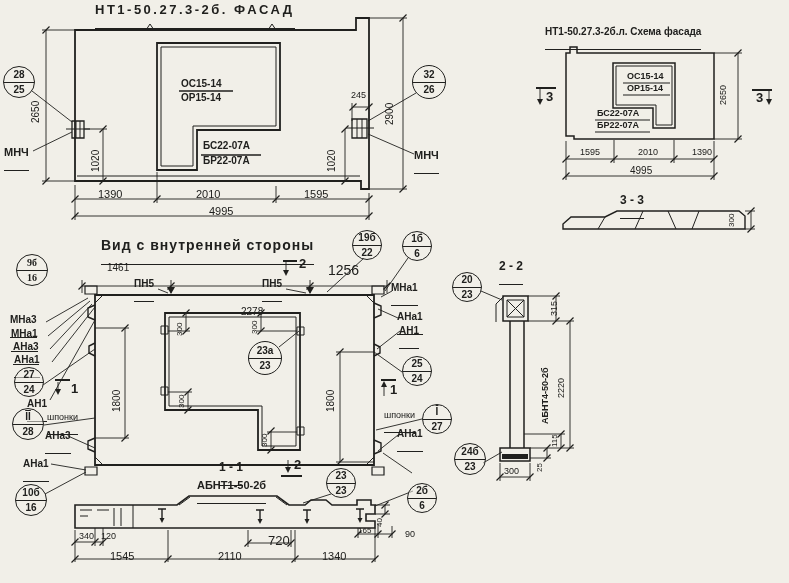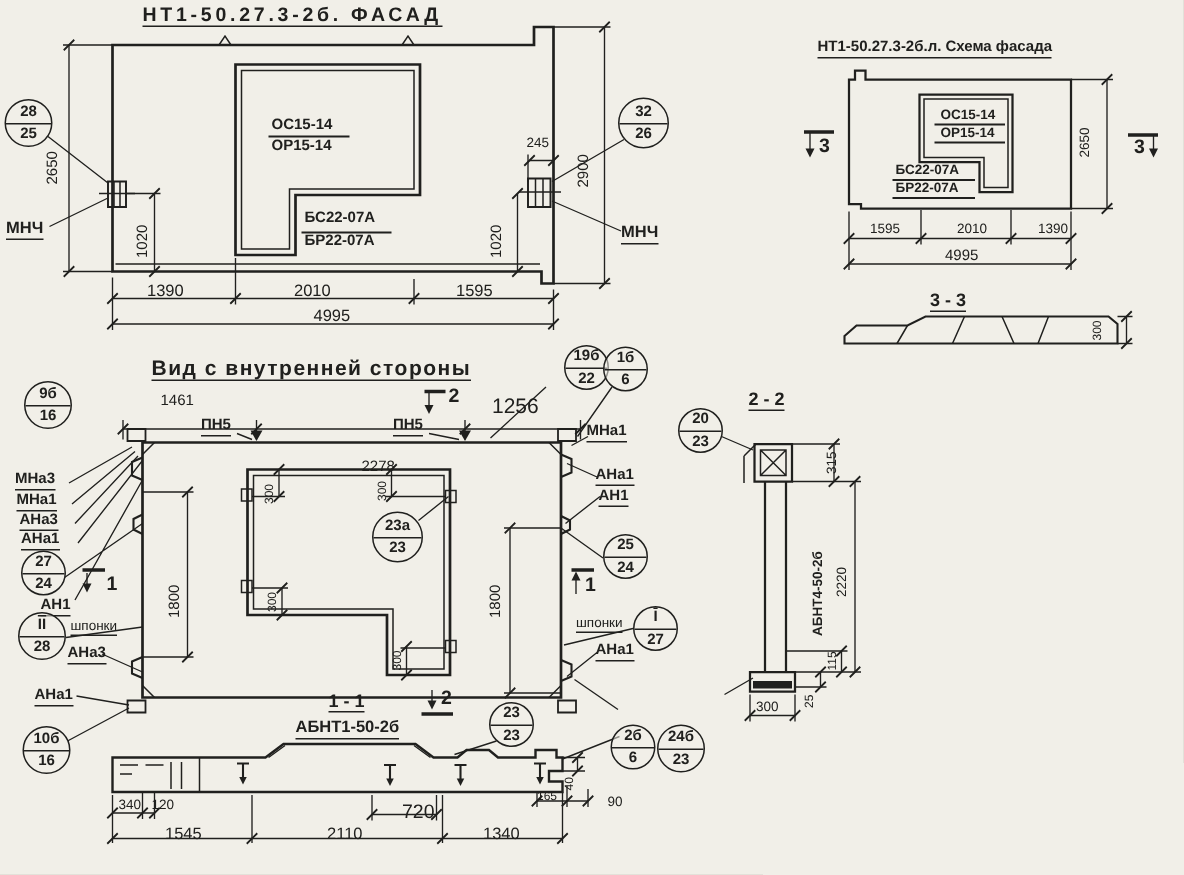--- a/index.html
+++ b/index.html
@@ -7,21 +7,21 @@
     position:relative;width:789px;height:583px;overflow:hidden;
     background:#f1efe8;color:#20201e;
     font-family:"Liberation Sans", sans-serif;
   }
   .canvas svg{position:absolute;left:0;top:0;}
   .lbl{
     position:absolute;white-space:nowrap;line-height:1;
     color:#20201e;display:inline-block;
   }
   .lbl.b{font-weight:bold;}
-  .lbl.u{border-bottom:1.6px solid #20201e;padding-bottom:1px;}
+  .lbl.u{border-bottom:1.6px solid #20201e;padding-bottom:12px;}
   .lbl.rot{transform:rotate(-90deg);transform-origin:0 0;}
   .callout{
     position:absolute;border:1.5px solid #20201e;border-radius:50%;
     display:flex;flex-direction:column;align-items:center;justify-content:center;
     font-weight:bold;font-size:10px;background:rgba(241,239,232,0.55);
     box-sizing:border-box;line-height:1;
   }
   .callout .top{width:100%;text-align:center;border-bottom:1.3px solid #20201e;padding:1px 0 2px 0;}
   .callout .top.ol{text-decoration:overline;}
   .callout .bot{width:100%;text-align:center;padding-top:2px;}
@@ -222,29 +222,29 @@
     </div>
   <div id="callouts-layer">
       <div class="callout" style="left: 3px; top: 66px; width: 32px; height: 32px;">
         <span class="top">28</span>
         <span class="bot">25</span>
       </div>
       <div class="callout" style="left: 412px; top: 65px; width: 34px; height: 34px;">
         <span class="top">32</span>
         <span class="bot">26</span>
       </div>
-      <div class="callout" style="left: 376px; top: 230px; width: 30px; height: 30px; justify-content: center;">
+      <div class="callout" style="left: 352px; top: 230px; width: 30px; height: 30px; justify-content: center;">
         <span class="top">19б</span>
         <span class="bot">22</span>
       </div>
       <div class="callout" style="left: 402px; top: 231px; width: 30px; height: 30px;">
         <span class="top">1б</span>
         <span class="bot">6</span>
       </div>
-      <div class="callout" style="left: 16px; top: 254px; width: 32px; height: 32px;">
+      <div class="callout" style="left: 16px; top: 254px; width: 32px; height: 32px; font-family: Liberation Serif, serif;">
         <span class="top">9б</span>
         <span class="bot">16</span>
       </div>
       <div class="callout" style="left: 14px; top: 367px; width: 30px; height: 30px;">
         <span class="top">27</span>
         <span class="bot">24</span>
       </div>
       <div class="callout" style="left: 12px; top: 408px; width: 32px; height: 32px;">
         <span class="top ol">II</span>
         <span class="bot">28</span>
@@ -258,21 +258,21 @@
         <span class="bot">24</span>
       </div>
       <div class="callout" style="left: 422px; top: 404px; width: 30px; height: 30px;">
         <span class="top ol">I</span>
         <span class="bot">27</span>
       </div>
       <div class="callout" style="left: 452px; top: 272px; width: 30px; height: 30px; justify-content: center;">
         <span class="top">20</span>
         <span class="bot">23</span>
       </div>
-      <div class="callout" style="left: 438px; top: 443px; width: 32px; height: 32px; margin-top: 40px;">
+      <div class="callout" style="left: 454px; top: 443px; width: 32px; height: 32px;">
         <span class="top">24б</span>
         <span class="bot">23</span>
       </div>
       <div class="callout" style="left: 407px; top: 467px; width: 30px; height: 30px; margin-top: 16px;">
         <span class="top">2б</span>
         <span class="bot">6</span>
       </div>
       <div class="callout" style="left: 248px; top: 341px; width: 34px; height: 34px;">
         <span class="top">23а</span>
         <span class="bot">23</span>

